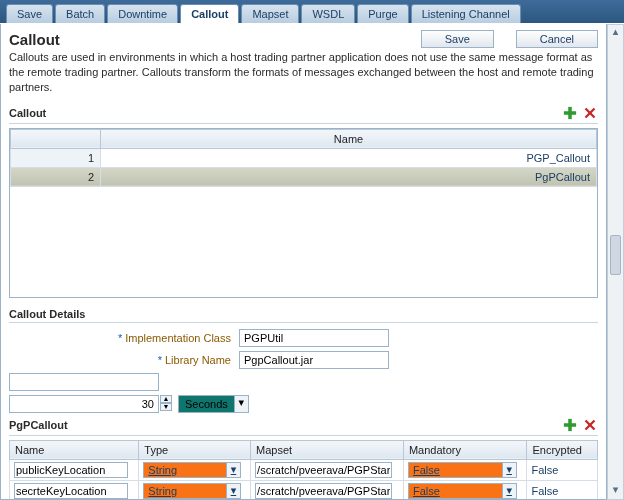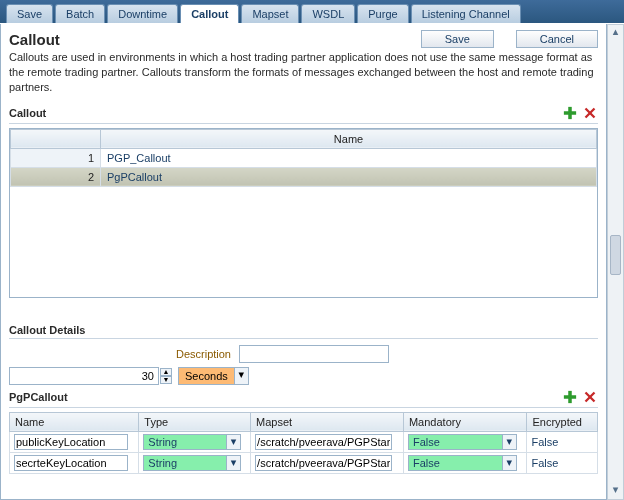--- a/index.html
+++ b/index.html
@@ -18,41 +18,41 @@
   .btn { background: linear-gradient(#fefefe,#e2e7ee); border: 1px solid #9bb3c9; border-radius: 0; padding: 2px 23px; margin-left: 22px; cursor: pointer; color: #1b3f66; }
   .desc { color: #2a2a2a; margin-bottom: 10px; line-height: 1.35; }
   .section-h { font-weight: bold; color: #2a2a2a; border-bottom: 1px solid #c9d5e1; padding-bottom: 2px; margin-top: 4px; margin-bottom: 4px; display: flex; align-items: center; }
   .section-h .spacer { flex: 1; }
   .iconbtn { width: 16px; height: 16px; display: inline-flex; align-items: center; justify-content: center; margin-left: 4px; cursor: pointer; }
   .plus svg { width: 14px; height: 14px; }
   .xdel svg { width: 12px; height: 12px; }
   .callout-table-wrap { border: 1px solid #9bb3c9; height: 170px; overflow: auto; background: #fff; }
   table.ct { width: 100%; border-collapse: collapse; }
   table.ct th { background: linear-gradient(#f4f7fa,#dde7f0); border: 1px solid #b7c7d6; padding: 3px 6px; color: #222; font-weight: normal; }
-  table.ct td { border: 1px solid #d5dee7; padding: 3px 6px; text-align: left; color: #1b3f66; }
+  table.ct td { border: 1px solid #d5dee7; padding: 3px 6px; text-align: right; color: #1b3f66; }
   table.ct td.idx { width: 90px; text-align: right; background: #eef3f8; color: #222; }
   table.ct tr.sel td { background: linear-gradient(#d4d6c7,#c1c3b2); }
   table.ct tr.sel td.idx { background: linear-gradient(#d4d6c7,#c1c3b2); }
   .form { margin: 6px 0 2px 0; }
   .form .row { display: flex; align-items: center; margin-bottom: 4px; }
   .form .lbl { width: 230px; text-align: right; padding-right: 8px; color: #8a5a00; }
   .form .req::before { content: "* "; color: #1b5fae; }
   .form input[type=text] { border: 1px solid #9bb3c9; padding: 2px 4px; width: 150px; background: #fff; }
-  .spinner { display: inline-flex; align-items: center; }
+  .spinner { display: inline-flex; align-items: flex-start; }
   .spinner input { width: 40px; text-align: right; }
   .spinner .spbtns { display: inline-flex; flex-direction: column; margin-left: 1px; }
   .spinner .spbtns span { width: 12px; height: 8px; border: 1px solid #9bb3c9; background: #eef3f8; font-size: 7px; text-align: center; line-height: 6px; cursor: pointer; }
-  .combo { display: inline-flex; border: 1px solid #9bb3c9; background: #fdba74; margin-left: 6px; }
+  .combo { display: inline-flex; border: 1px solid #9bb3c9; background: #0f766e; margin-left: 6px; }
   .combo span.v { padding: 2px 6px; }
   .combo span.ar { border-left: 1px solid #9bb3c9; width: 14px; text-align: center; background: #eef3f8; }
   table.params { width: 100%; border-collapse: collapse; margin-top: 2px; }
   table.params th { background: linear-gradient(#f4f7fa,#dde7f0); border: 1px solid #b7c7d6; padding: 3px 5px; text-align: left; font-weight: normal; color: #222; }
   table.params td { border: 1px solid #d5dee7; padding: 2px 4px; color: #1b3f66; }
   table.params input[type=text] { width: 95%; border: 1px solid #9bb3c9; padding: 1px 1px; }
-  .dd { display: inline-flex; width: 95%; border: 1px solid #9bb3c9; background: #86efac; }
+  .dd { display: inline-flex; width: 95%; border: 1px solid #9bb3c9; background: #f97316; text-decoration: underline; }
   .dd span.v { flex: 1; padding: 1px 4px; }
   .dd span.ar { width: 14px; border-left: 1px solid #9bb3c9; text-align: center; background: #eef3f8; }
 </style>
 </head>
 <body>
 
 <div class="tabbar">
   <div class="tab">Save</div>
   <div class="tab">Batch</div>
   <div class="tab">Downtime</div>
@@ -103,27 +103,34 @@
             <td>PGP_Callout</td>
           </tr>
           <tr class="sel">
             <td class="idx">2</td>
             <td>PgPCallout</td>
           </tr>
         </tbody>
     </table>
   </div>
 
-  <div class="section-h" style="margin-top:26px">
+  <div class="section-h" style="margin-top:10px">
     <span>Callout Details</span>
   </div>
 
   <div class="form">
     <div class="row">
-      <span class="lbl">Description</span>
+      <span class="lbl req">Implementation Class</span>
+      <input type="text" value="PGPUtil" style="">
+    </div>
+    <div class="row">
+      <span class="lbl req">Library Name</span>
+      <input type="text" value="PgpCallout.jar" style="">
+    </div>
+    <div class="row">
       <input type="text" value="" style="">
     </div>
     <div class="row">
       <span class="spinner">
         <input type="text" value="30" style="">
         <span class="spbtns">
           <span>▲</span>
           <span>▼</span>
         </span>
       </span>

